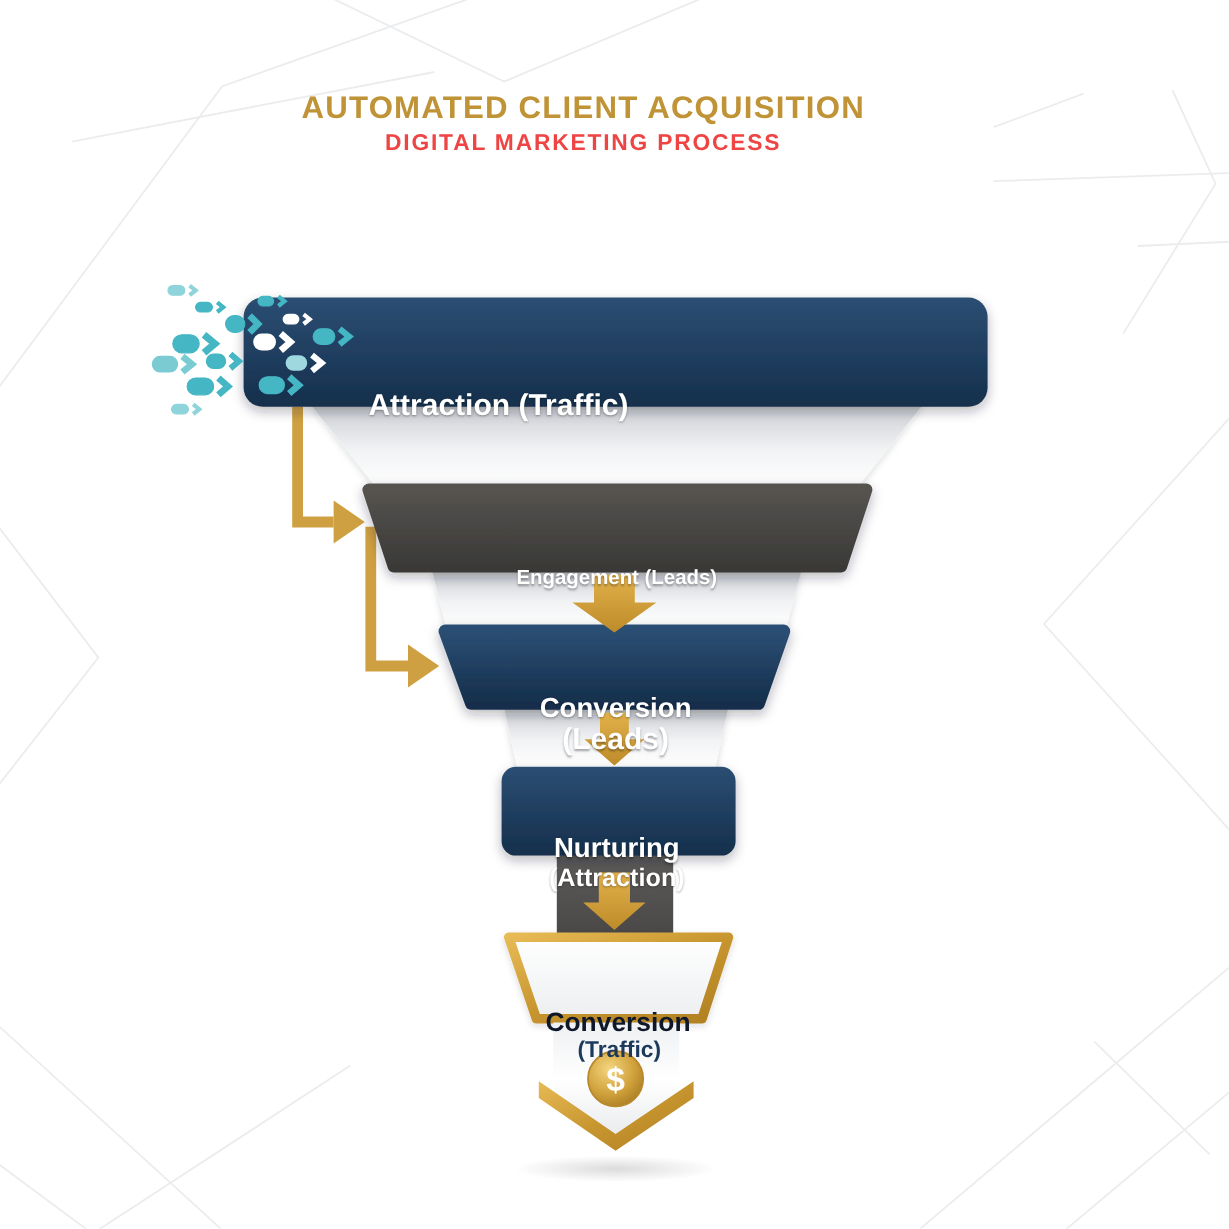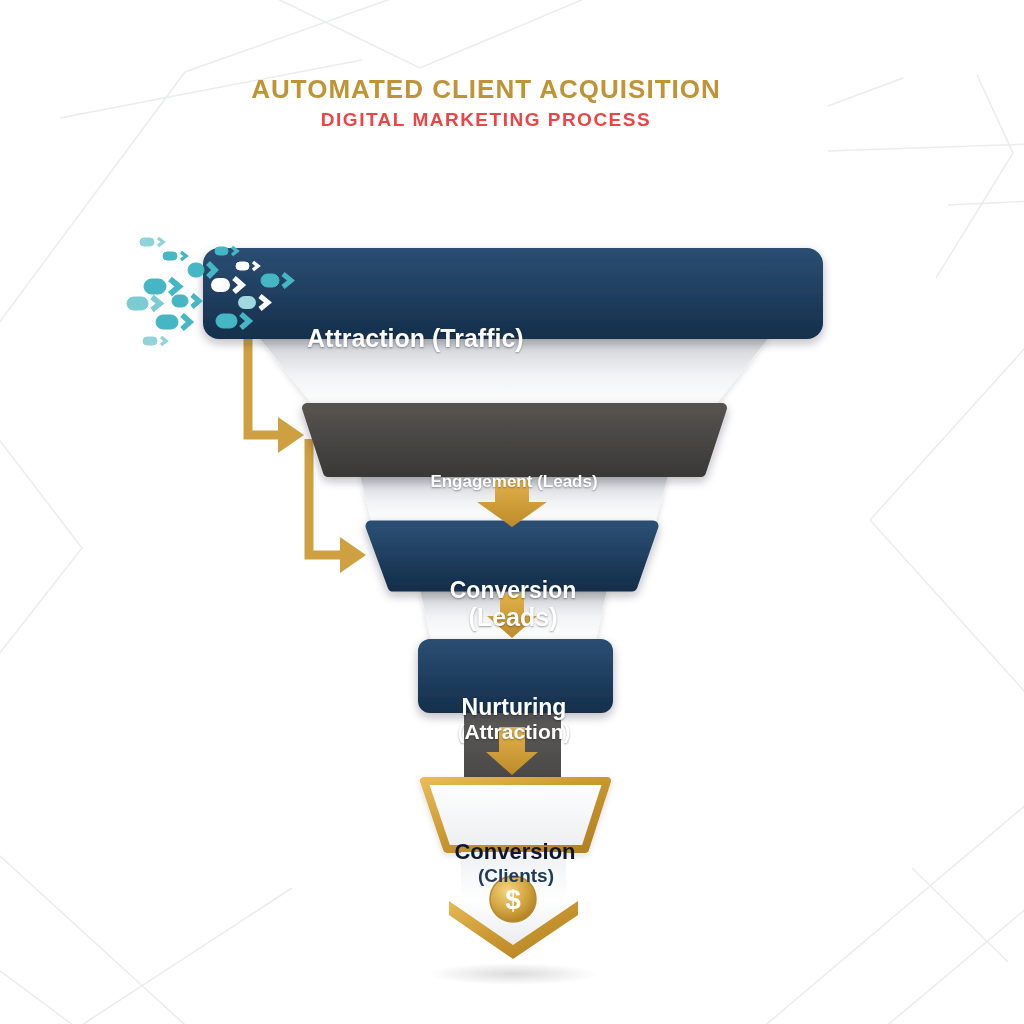--- a/index.html
+++ b/index.html
@@ -207,15 +207,15 @@
   <div class="title-sub">DIGITAL MARKETING PROCESS</div>
 </div>
 
 <div class="txt stage-label s1">Attraction (Traffic)</div>
 <div class="txt stage-label center s2">Engagement (Leads)</div>
 <div class="txt stage-label center s3a">Conversion</div>
 <div class="txt stage-label center s3b">(Leads)</div>
 <div class="txt stage-label center s4a">Nurturing</div>
 <div class="txt stage-label center s4b">(Attraction)</div>
 <div class="txt stage-label center s5a">Conversion</div>
-<div class="txt stage-label center s5b">(Clients)</div>
+<div class="txt stage-label center s5b">(Traffic)</div>
 
 </div>
 
 </body></html>

